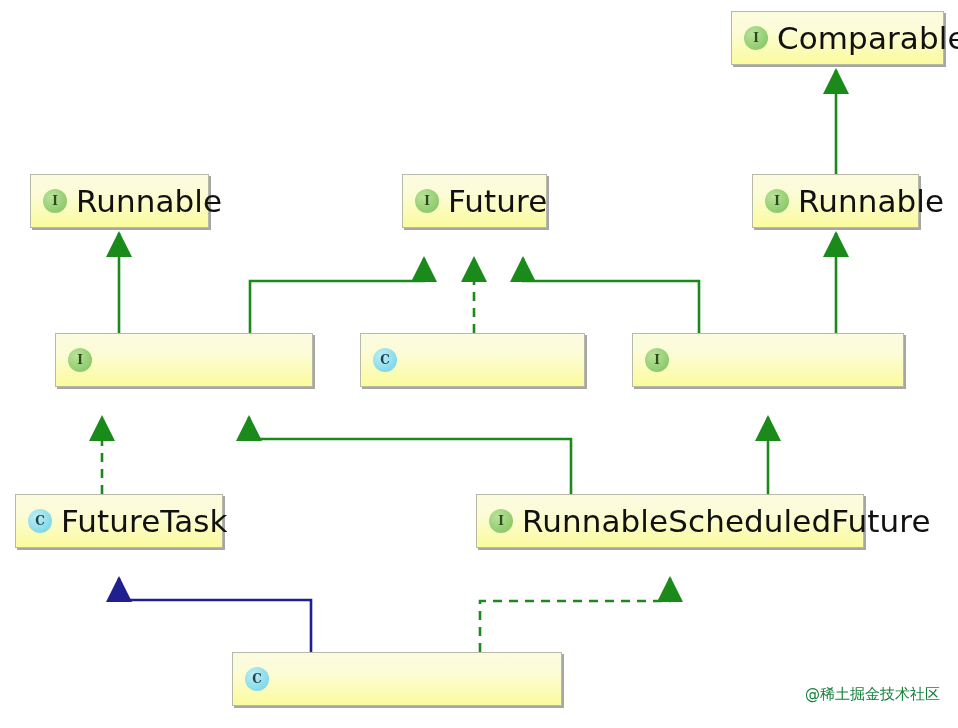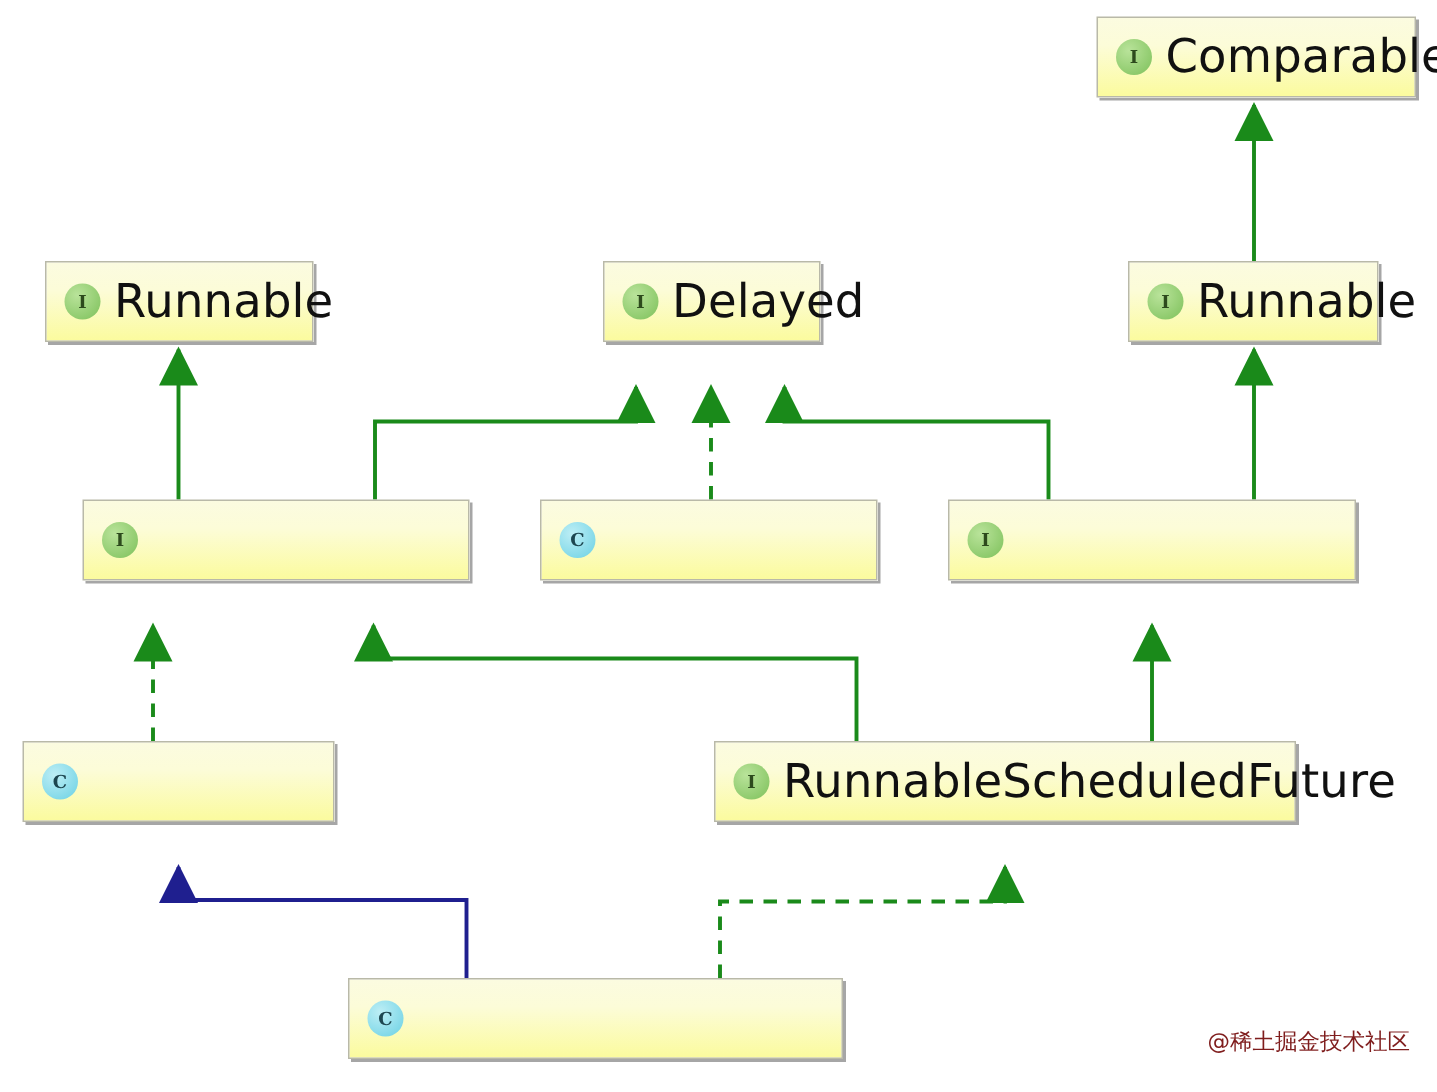--- a/index.html
+++ b/index.html
@@ -56,21 +56,21 @@
     font-size: 31px;
     color: #111111;
     white-space: nowrap;
     letter-spacing: 0.1px;
     font-family: "DejaVu Sans", sans-serif;
   }
   #watermark {
     position: absolute;
     right: 18px;
     bottom: 24px;
-    color: #7f1d1d;
+    color: #15803d;
     font-size: 15px;
     font-family: "DejaVu Sans", sans-serif;
     user-select: none;
     white-space: nowrap;
   }
   svg#edges {
     position: absolute;
     left: 0; top: 0;
     width: 958px;
     height: 728px;
@@ -131,37 +131,38 @@
       <div class="node" style="left: 731px; top: 11px; width: 213px; height: 54px;">
         <span class="node-icon icon-interface">I</span>
         <span class="node-label">Comparable</span>
       </div>
       <div class="node" style="left: 30px; top: 174px; width: 179px; height: 54px;">
         <span class="node-icon icon-interface">I</span>
         <span class="node-label">Runnable</span>
       </div>
       <div class="node" style="left: 402px; top: 174px; width: 145px; height: 54px;">
         <span class="node-icon icon-interface">I</span>
-        <span class="node-label">Delayed</span>
+        <span class="node-label">Future</span>
       </div>
       <div class="node" style="left: 752px; top: 174px; width: 167px; height: 54px;">
         <span class="node-icon icon-interface">I</span>
         <span class="node-label">Runnable</span>
       </div>
       <div class="node" style="left: 55px; top: 333px; width: 258px; height: 54px;">
         <span class="node-icon icon-interface">I</span>
       </div>
       <div class="node" style="left: 360px; top: 333px; width: 225px; height: 54px;">
         <span class="node-icon icon-class">C</span>
       </div>
       <div class="node" style="left: 632px; top: 333px; width: 272px; height: 54px;">
         <span class="node-icon icon-interface">I</span>
       </div>
       <div class="node" style="left: 15px; top: 494px; width: 208px; height: 54px;">
         <span class="node-icon icon-class">C</span>
+        <span class="node-label">FutureTask</span>
       </div>
       <div class="node" style="left: 476px; top: 494px; width: 388px; height: 54px;">
         <span class="node-icon icon-interface">I</span>
         <span class="node-label">RunnableScheduledFuture</span>
       </div>
       <div class="node" style="left: 232px; top: 652px; width: 330px; height: 54px;">
         <span class="node-icon icon-class">C</span>
       </div>
     </div>
   <div id="watermark">@稀土掘金技术社区</div>

